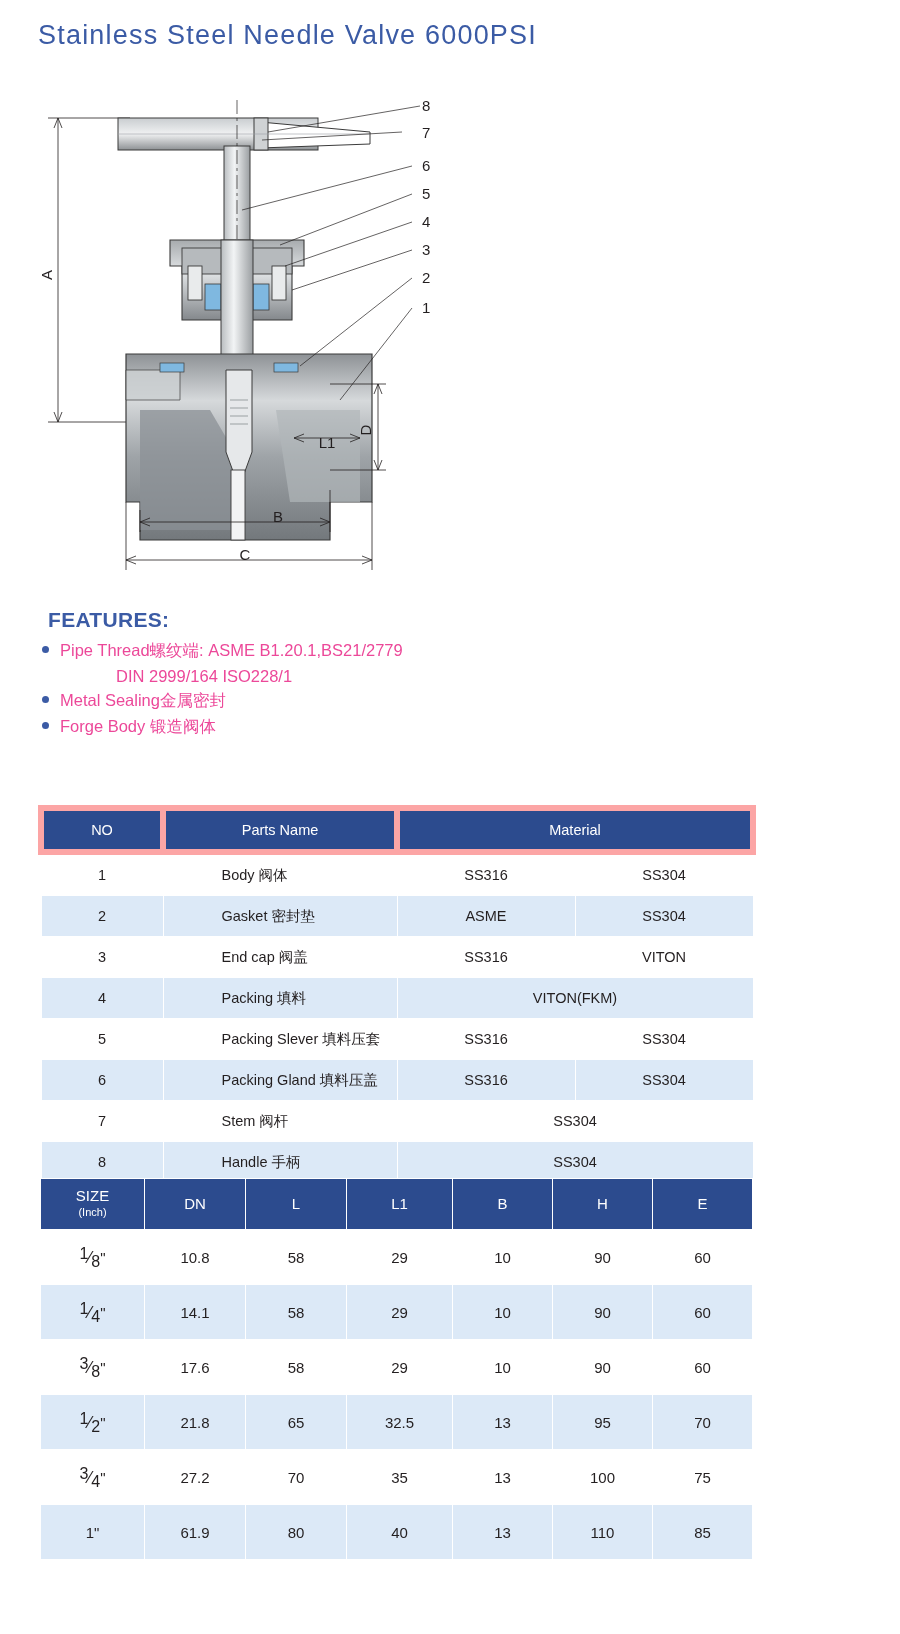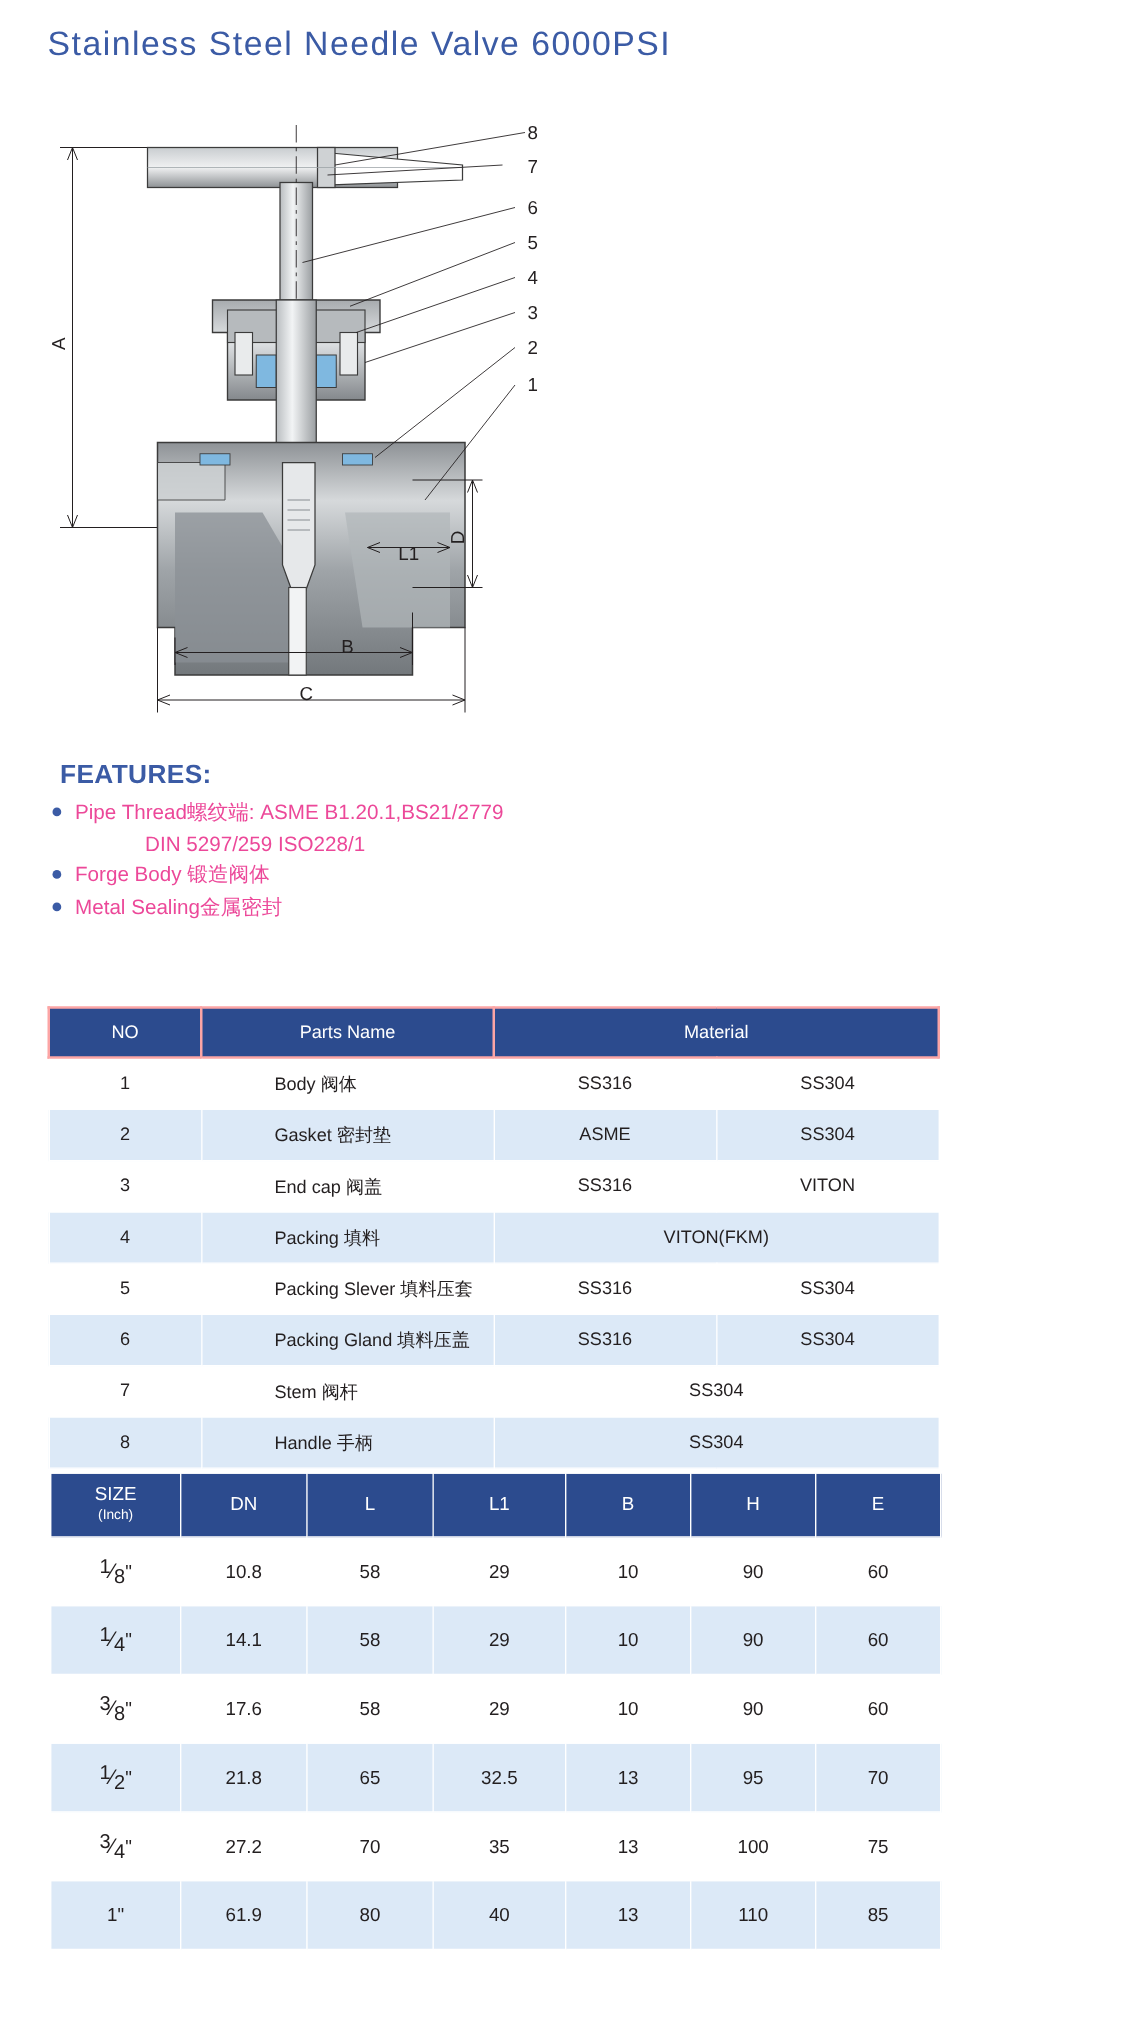--- a/index.html
+++ b/index.html
@@ -98,21 +98,21 @@
     left: 38px;
     top: 805px;
     width: 712px;
   }
   .parts-table th {
     background: #2c4b8e;
     color: #ffffff;
     font-size: 14.5px;
     font-weight: normal;
     height: 36px;
-    border: 2px solid #fca5a5;
+    border: 6px solid #fca5a5;
   }
   .parts-table td {
     height: 38px;
     font-size: 14.5px;
     border: 1px solid #ffffff;
     text-align: center;
     color: #231f20;
   }
   .parts-table tr.odd td { background: #ffffff; }
   .parts-table tr.even td { background: #dce9f7; }
@@ -311,28 +311,28 @@
       <text class="dimlabel" x="215" y="490" text-anchor="middle">C</text>
     </svg>
   </div>
 
   <div class="features-head">FEATURES:</div>
   <div class="features">
     <div class="feature-item">
       <span class="bullet"></span>
       <span>Pipe Thread螺纹端: ASME B1.20.1,BS21/2779</span>
     </div>
-    <div class="feature-sub">DIN 5297/259 ISO228/1</div>
+    <div class="feature-sub">DIN 2999/164 ISO228/1</div>
+    <div class="feature-item">
+      <span class="bullet"></span>
+      <span>Metal Sealing金属密封</span>
+    </div>
     <div class="feature-item">
       <span class="bullet"></span>
       <span>Forge Body 锻造阀体</span>
-    </div>
-    <div class="feature-item">
-      <span class="bullet"></span>
-      <span>Metal Sealing金属密封</span>
     </div>
   </div>
 
   <table class="parts-table">
     <colgroup>
       <col style="width:122px">
       <col style="width:234px">
       <col style="width:178px">
       <col style="width:178px">
     </colgroup>

